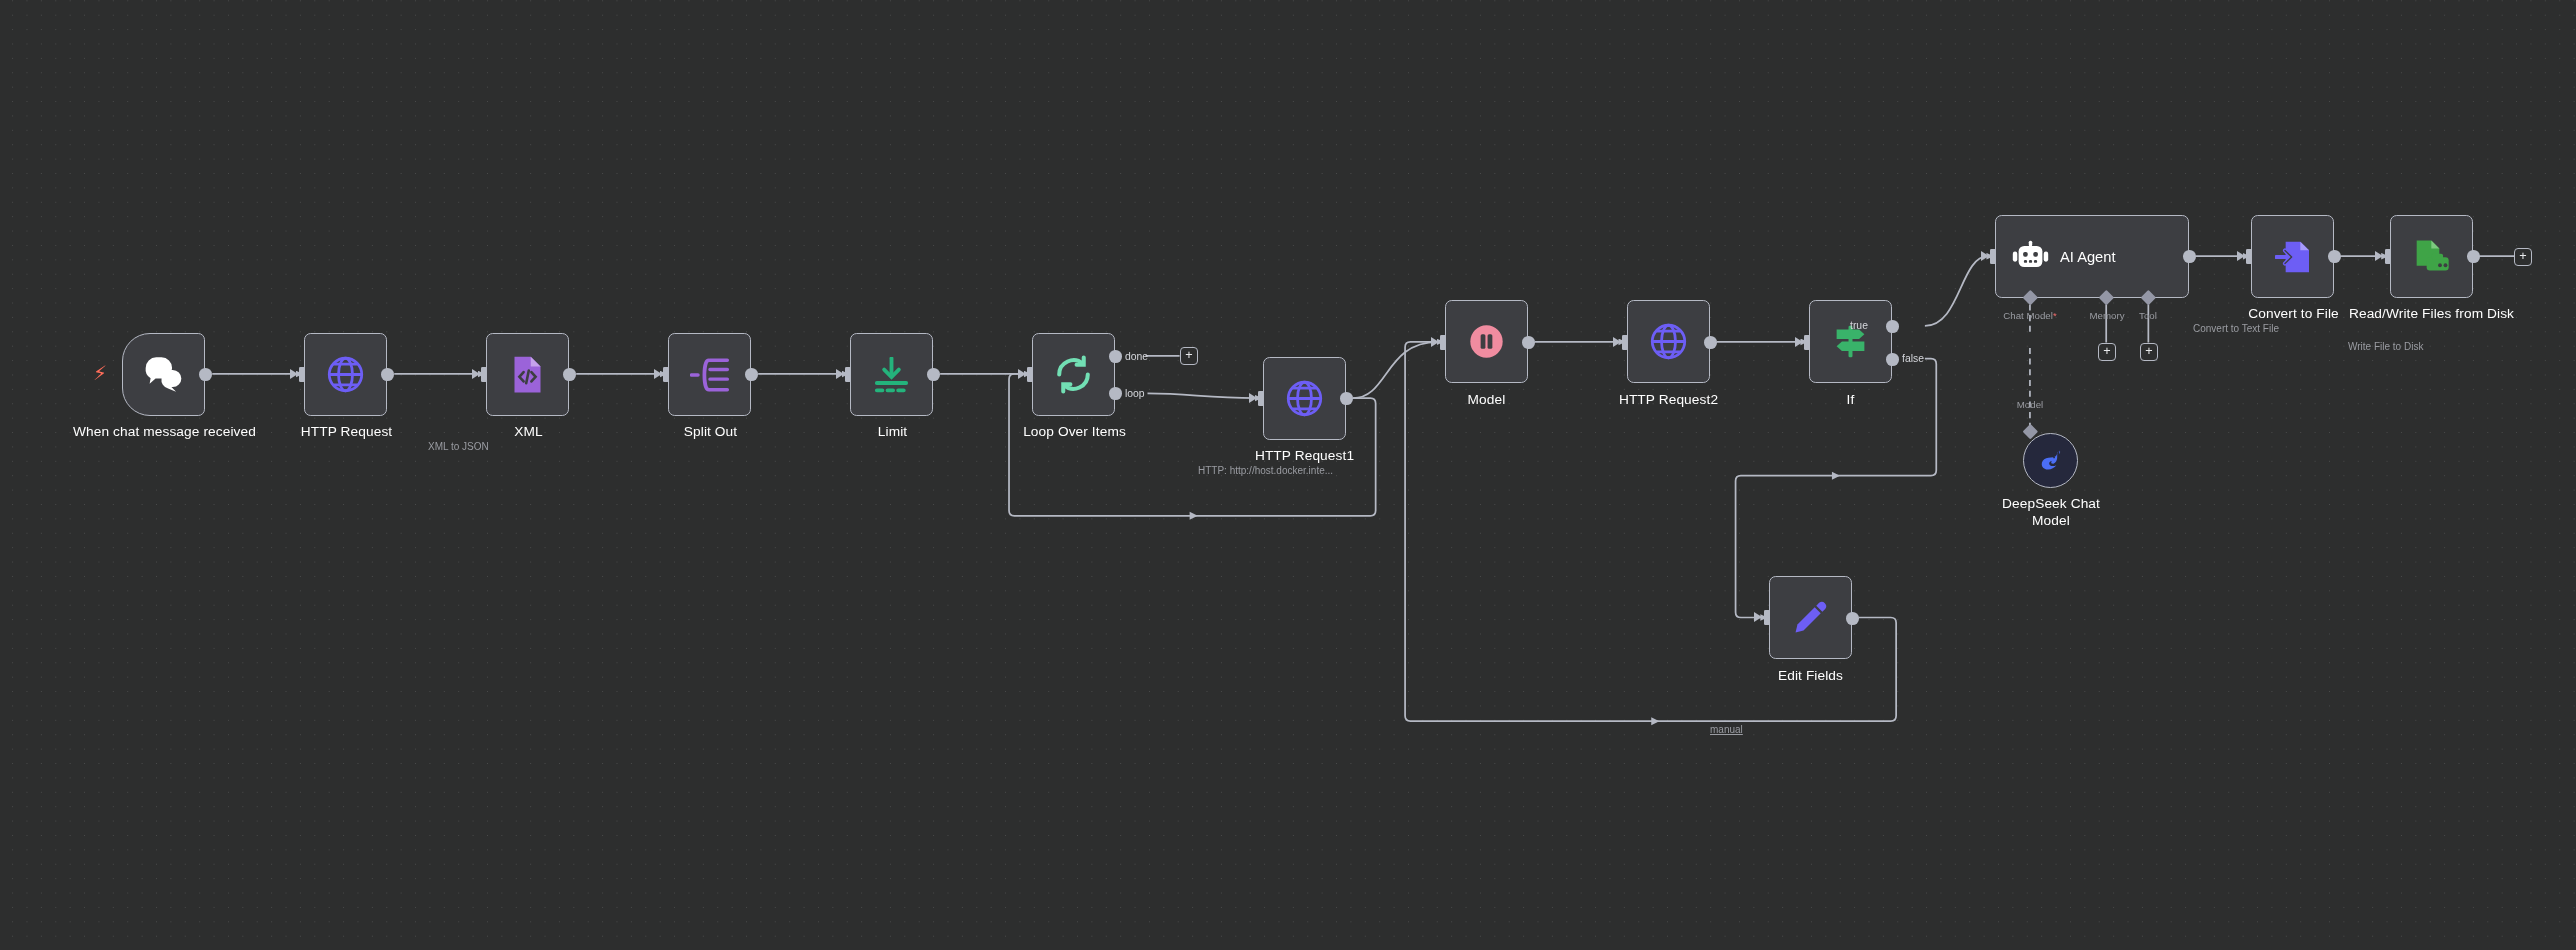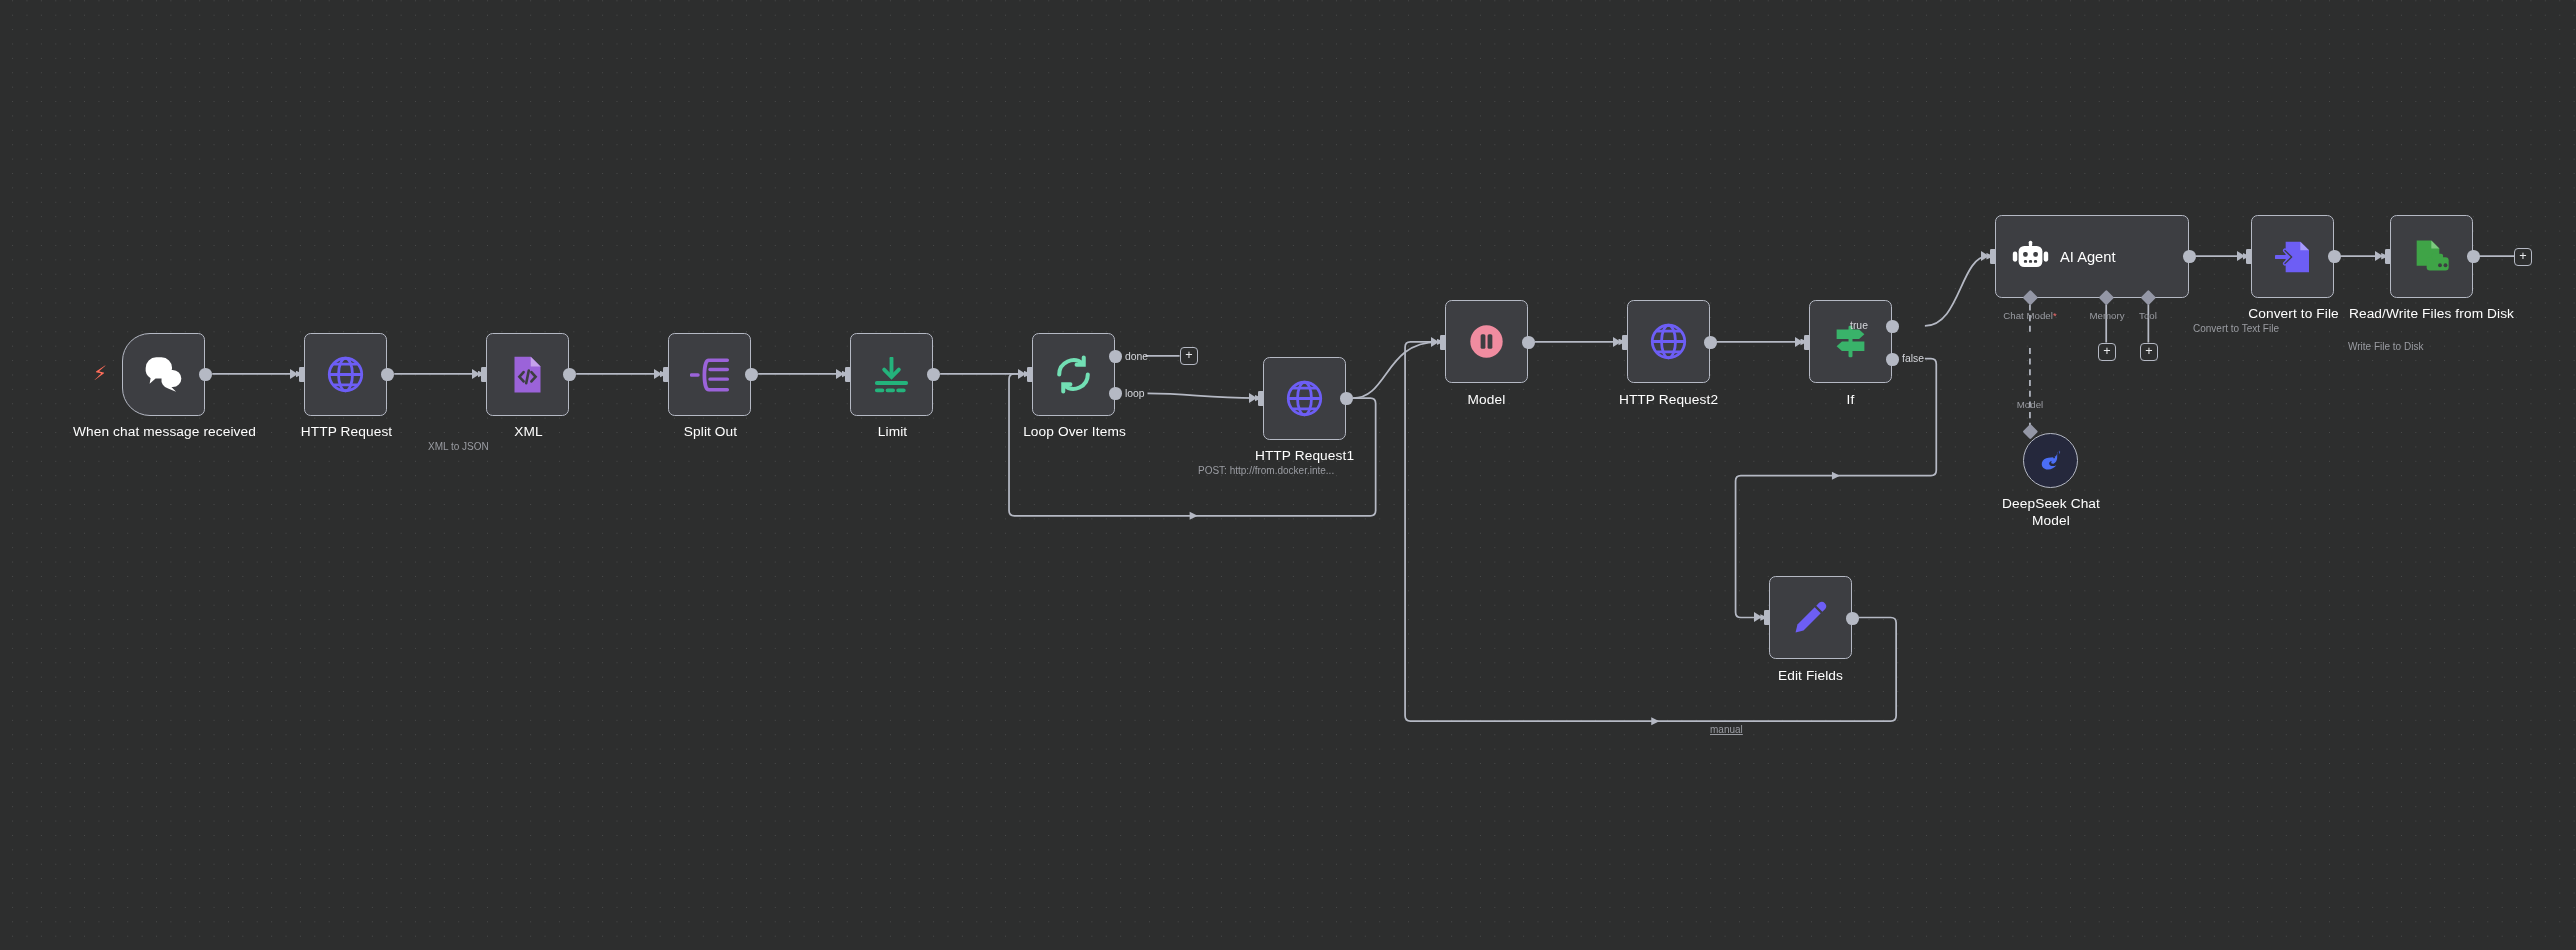--- a/index.html
+++ b/index.html
@@ -229,21 +229,21 @@
     <div class="nbox" style="left:1263px;top:357px;width:83px;height:83px;">
       <svg class="icon" width="39" height="39" viewBox="0 0 24 24" fill="none" stroke="#6d5ef5" stroke-width="1.7">
         <circle cx="12" cy="12" r="10"></circle>
           <path d="M2 12h20"></path>
         <ellipse cx="12" cy="12" rx="4.3" ry="10"></ellipse>
           <path d="M4.6 5.6h14.8M4.6 18.4h14.8"></path>
       </svg>
     </div>
     <div class="outdot" style="left:1340px;top:392px;"></div>
     <div class="caption" style="left:1204px;top:448px;width:201px;">HTTP Request1</div>
-    <div class="subcaption" style="left:1198px;top:465px;width:214px;">POST: http://from.docker.inte...</div>
+    <div class="subcaption" style="left:1198px;top:465px;width:214px;">HTTP: http://host.docker.inte...</div>
   </div>
 
   <div class="node">
     <div class="inarrow" style="left:1431px;top:337px;"></div>
     <div class="inport" style="left:1440px;top:335px;"></div>
     <div class="nbox" style="left:1445px;top:300px;width:83px;height:83px;">
       <svg class="icon" width="37" height="37" viewBox="0 0 24 24">
         <circle cx="12" cy="12" r="10.5" fill="#f08ca0"></circle>
         <rect x="8.2" y="7.3" width="3.1" height="9.4" rx="1" fill="#3d3e42"></rect>
         <rect x="12.7" y="7.3" width="3.1" height="9.4" rx="1" fill="#3d3e42"></rect>

